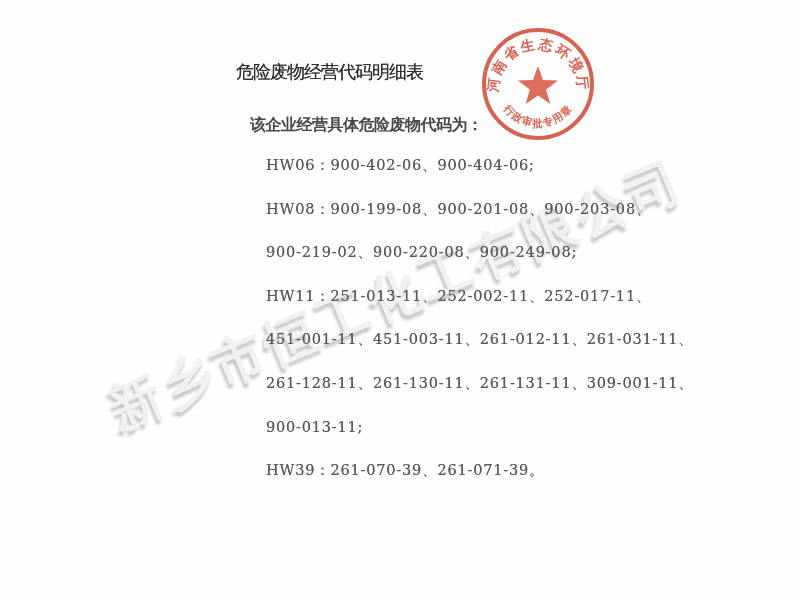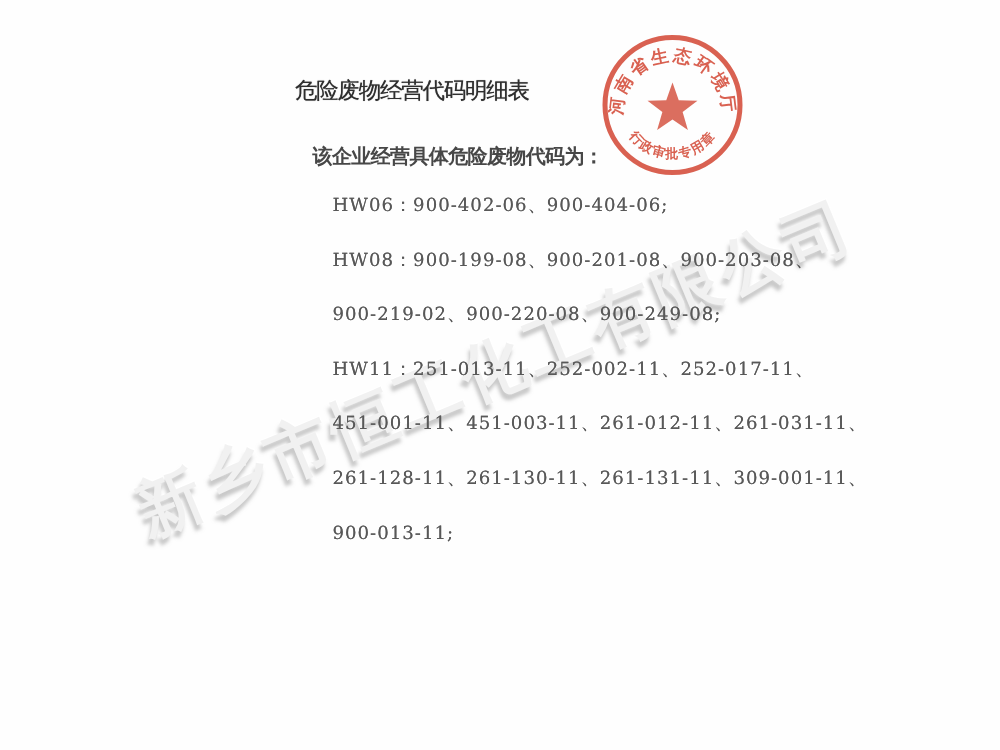--- a/index.html
+++ b/index.html
@@ -61,20 +61,21 @@
 
   <div class="content">
     <p class="intro">该企业经营具体危险废物代码为：</p>
     <p class="code-line">HW06：900-402-06、900-404-06;</p>
     <p class="code-line">HW08：900-199-08、900-201-08、900-203-08、</p>
     <p class="code-line">900-219-02、900-220-08、900-249-08;</p>
     <p class="code-line">HW11：251-013-11、252-002-11、252-017-11、</p>
     <p class="code-line">451-001-11、451-003-11、261-012-11、261-031-11、</p>
     <p class="code-line">261-128-11、261-130-11、261-131-11、309-001-11、</p>
     <p class="code-line">900-013-11;</p>
+    <p class="code-line">HW39：261-070-39、261-071-39。</p>
   </div>
 
   <div class="stamp">
     <svg viewBox="0 0 120 120" xmlns="http://www.w3.org/2000/svg" xmlns:xlink="http://www.w3.org/1999/xlink">
       <circle cx="60" cy="60" r="54" fill="none" stroke-width="4" stroke="#d6503e"></circle>
       <polygon points="60,42 65,56.1 79.97,56.5 68.1,65.6 72.3,80 60,71.5 47.7,80 51.9,65.6 40.03,56.5 55,56.1" fill-opacity="0.92" fill="#d6503e"></polygon>
       <path id="arcTop" d="M 21,74 A 40,40 0 1 1 99,74" fill="none"></path>
       <path id="arcBottom" d="M 26,86 A 43,43 0 0 0 94,86" fill="none"></path>
       <text font-size="14" letter-spacing="2.5" text-anchor="middle" fill="#d6503e">
         <textPath href="#arcTop" xlink:href="#arcTop" startOffset="50%">河南省生态环境厅</textPath>

